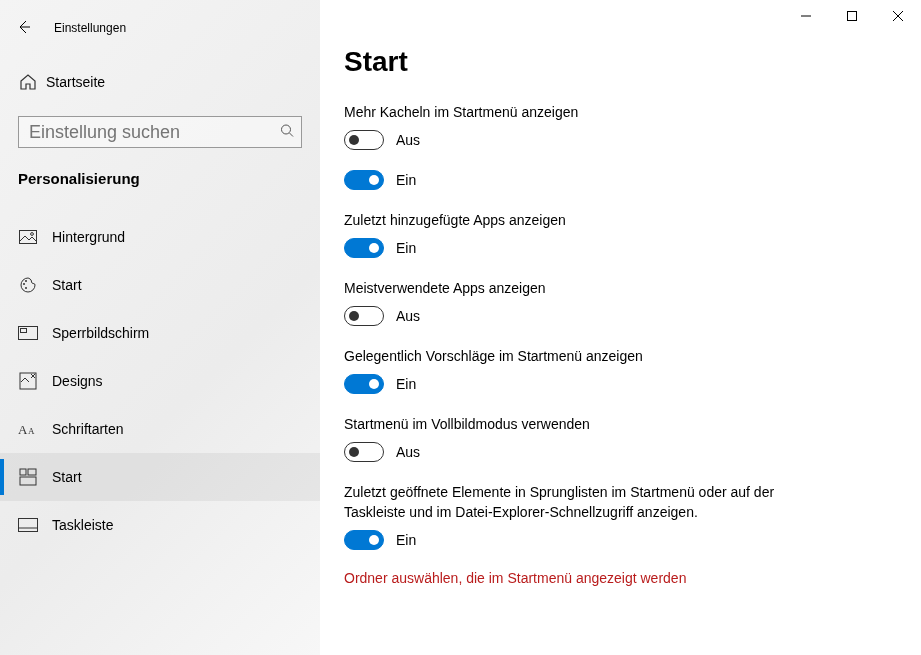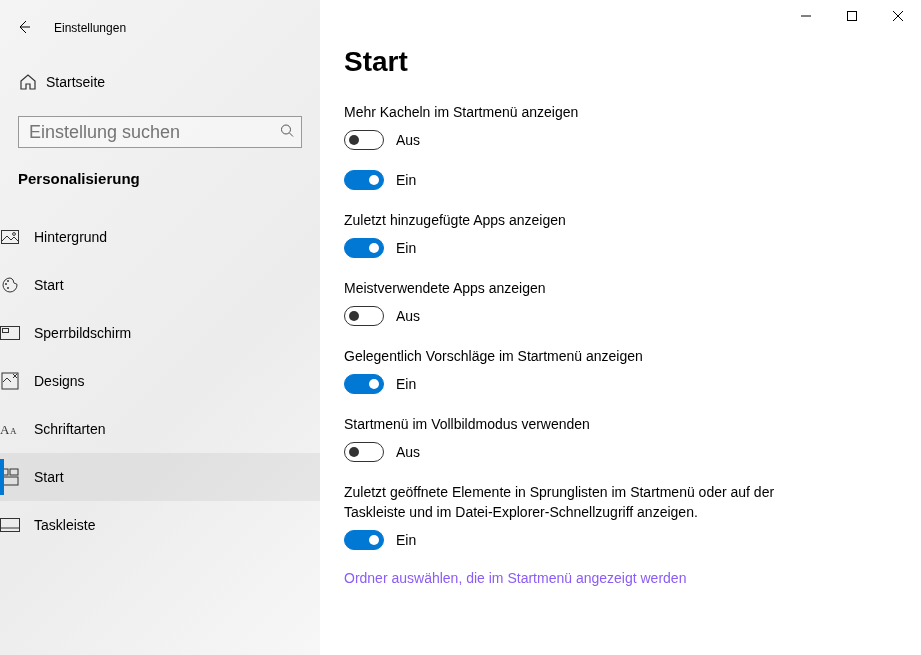--- a/index.html
+++ b/index.html
@@ -69,20 +69,21 @@
   .section-header {
     font-weight: 600;
     font-size: 15px;
     padding: 22px 18px 12px 18px;
   }
   .nav-list { margin-top: 14px; }
   .nav-item {
     display: flex;
     align-items: center;
     height: 48px;
+    padding-left: 18px;
     gap: 14px;
     position: relative;
     cursor: default;
   }
   .nav-item.selected::before {
     content: "";
     position: absolute;
     left: 0; top: 6px; bottom: 6px;
     width: 4px;
     background: #0078d4;
@@ -157,21 +158,21 @@
     background: #0078d4;
     border-color: #0078d4;
   }
   .toggle.on .knob {
     background: #fff;
     left: auto;
     right: 4px;
   }
   .toggle-state { font-size: 14px; }
   .link {
-    color: #8b5cf6;
+    color: #b91c1c;
     font-size: 14px;
     cursor: default;
     margin-top: 6px;
   }
 </style>
 </head>
 <body>
 
 <div class="sidebar">
   <div class="titlebar-row">

